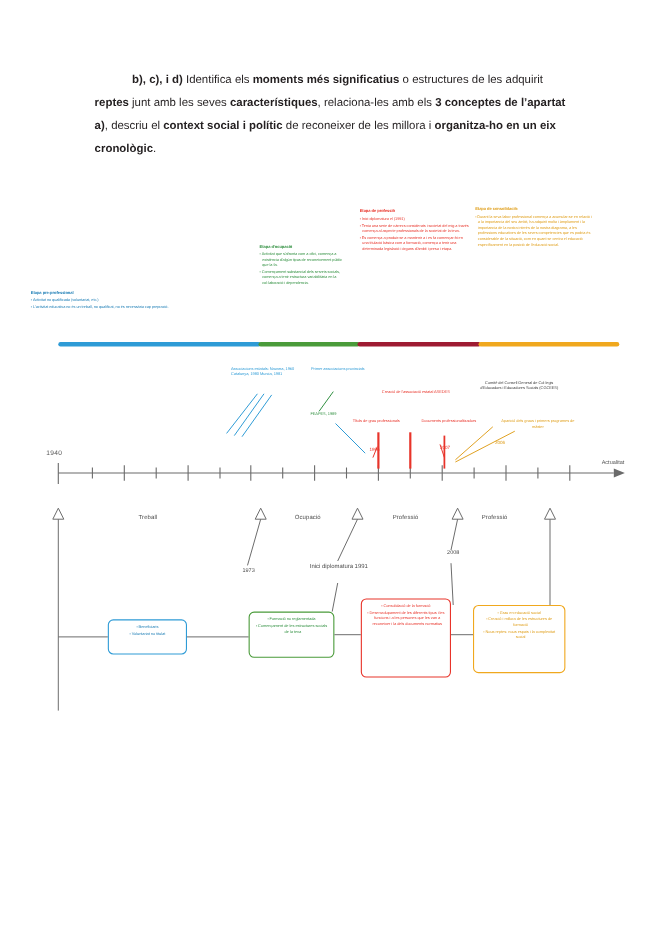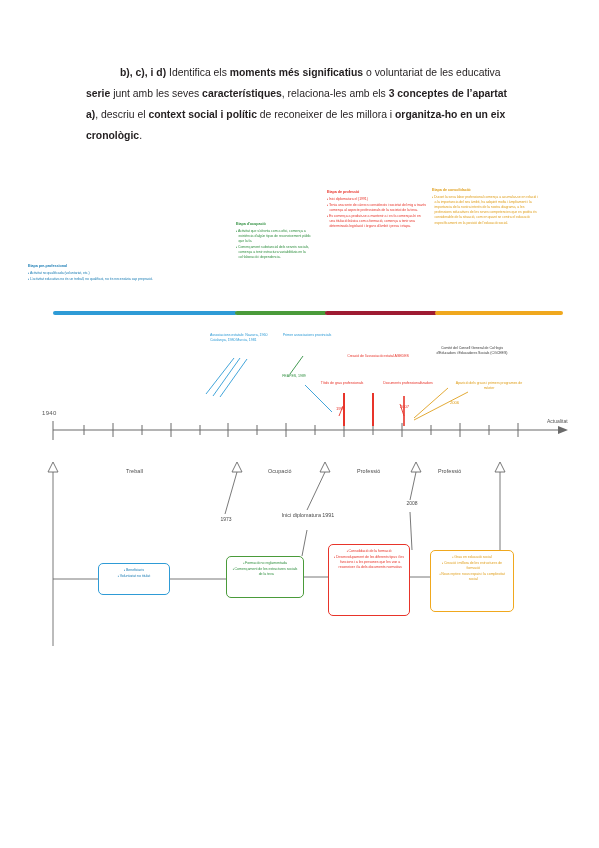--- a/index.html
+++ b/index.html
@@ -168,22 +168,22 @@
 
   #out-blue   { left: 98px;  top: 385px; width: 72px;  height: 32px; border-color: #2e9bd6; color: #1b7db5; text-align: center; }
   #out-green  { left: 226px; top: 378px; width: 78px;  height: 42px; border-color: #4a9b3a; color: #2f8f3f; text-align: center; }
   #out-red    { left: 328px; top: 366px; width: 82px;  height: 72px; border-color: #e8342a; color: #e8342a; text-align: center; }
   #out-orange { left: 430px; top: 372px; width: 84px;  height: 62px; border-color: #f0a81e; color: #e0a01f; text-align: center; }
 </style>
 </head>
 <body>
 
 <div id="prompt-block">
-  <span class="ind"></span><span class="b">b), c), i d)</span><span> Identifica els </span><span class="b">moments més significatius</span><span> o voluntariat de les</span>
-  <span>educativa </span><span class="b">serie</span><span> junt amb les seves </span><span class="b">característiques</span><span>, relaciona-les amb els </span><span class="b">3</span>
+  <span class="ind"></span><span class="b">b), c), i d)</span><span> Identifica els </span><span class="b">moments més significatius</span><span> o estructures de les</span>
+  <span>adquirit </span><span class="b">reptes</span><span> junt amb les seves </span><span class="b">característiques</span><span>, relaciona-les amb els </span><span class="b">3</span>
   <span class="b">conceptes de l’apartat a)</span><span>, descriu el </span><span class="b">context social i polític</span><span> de reconeixer de</span>
   <span>les millora i </span><span class="b">organitza-ho en un eix cronològic</span><span>.</span>
 </div>
 
 <div id="diagram">
 
   <div class="stage-note" id="note-pre">
     <span class="hd">Etapa pre-professional</span>
     <ul>
       <li>Activitat no qualificada (voluntariat, etc.)</li>

